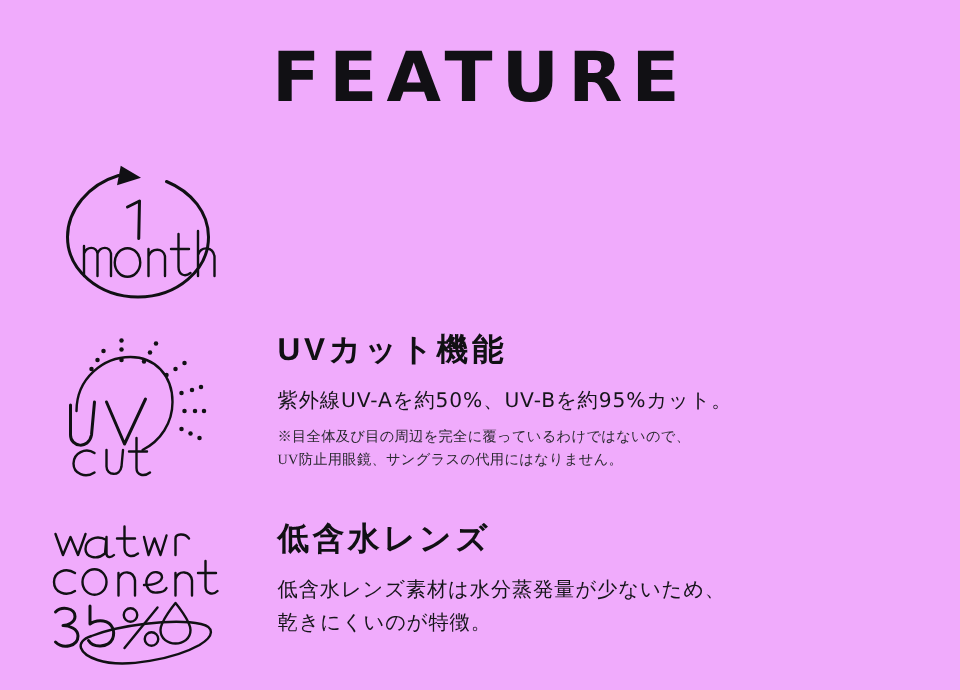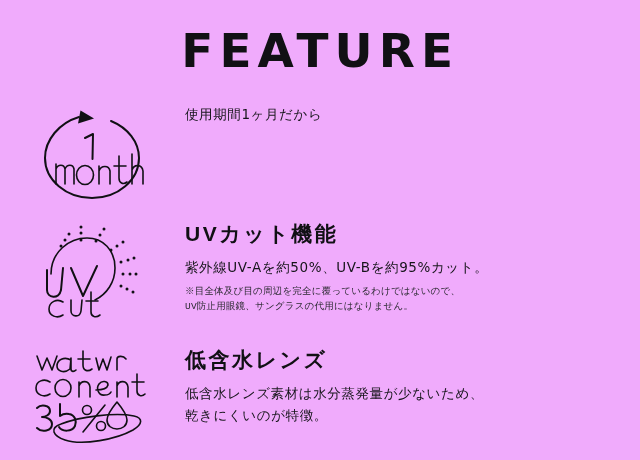--- a/index.html
+++ b/index.html
@@ -89,21 +89,21 @@
   .f-body {
     font-family: "DejaVu Sans", "Liberation Sans", sans-serif;
     font-size: 13.5px;
     line-height: 1.62;
     letter-spacing: 0.6px;
     color: #16151a;
     margin: 0;
     white-space: nowrap;
   }
   .f-note {
-    font-family: Liberation Mono, monospace;
+    font-family: Liberation Serif, serif;
     font-size: 9.5px;
     line-height: 1.5;
     letter-spacing: 0.2px;
     color: #2b2a31;
     margin: 6px 0 0 0;
     white-space: nowrap;
   }
 
   
   .icon svg { display: block; overflow: visible; }
@@ -152,21 +152,20 @@
             <path d="M60 78 L60 60 M60 65 C62 59, 70 59, 71 65 L71 78"></path>
 
             <path d="M80 50 L80 72 C80 77, 84 79, 88 76 M75 60 L87 60"></path>
 
             <path d="M93 48 L93 78 M93 64 C95 58, 103 58, 104 65 L104 78"></path>
           </g>
         </svg>
       </div>
     </div>
     <div class="text-col">
-      <p class="f-body">使用期間1ヶ月だから</p>
     </div>
   </div>
 
   <div class="feature feature-2">
     <div class="icon-col">
       <div class="icon">
         <svg width="112" height="96" viewBox="0 0 112 96" aria-hidden="true">
 
           <path class="thin" d="M14 50 C14 28, 32 14, 50 14 C66 14, 78 26, 78 44 C78 58, 70 70, 58 76"></path>
 

